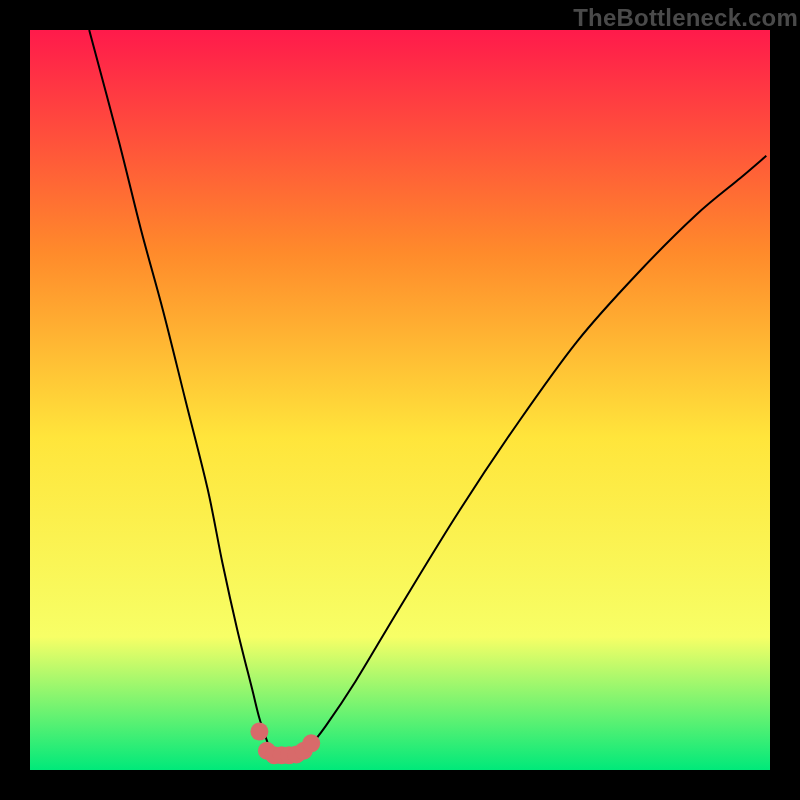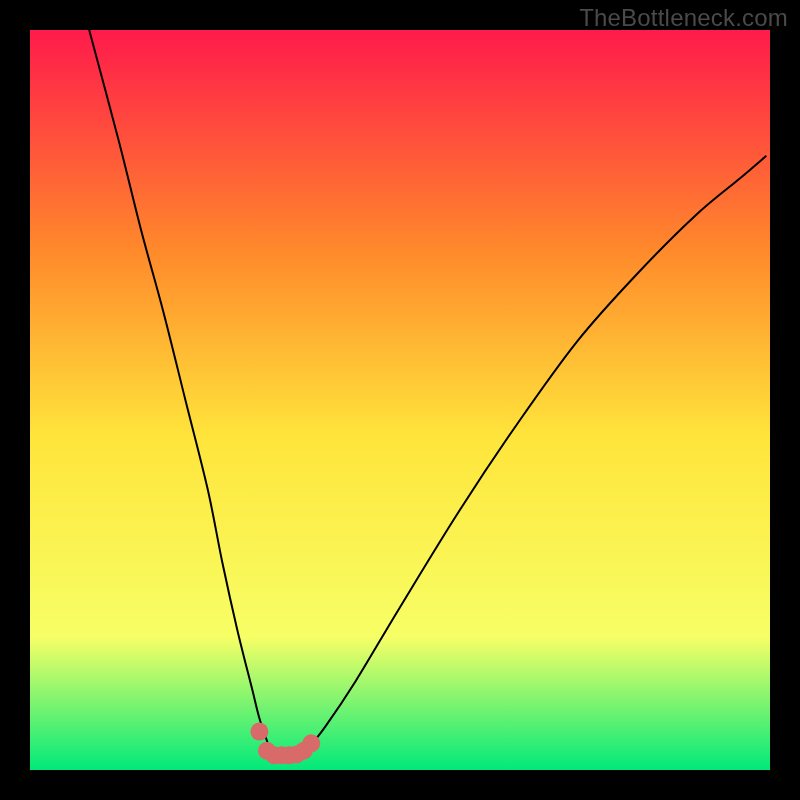--- a/index.html
+++ b/index.html
@@ -13,24 +13,24 @@
   }
   .frame {
     position: relative;
     width: 800px;
     height: 800px;
     background: #000;
   }
   .watermark {
     position: absolute;
     top: 4px;
-    right: 12px;
+    right: 2px;
     color: #4a4a4a;
     font-size: 24px;
-    font-weight: 400;
+    font-weight: 700;
     letter-spacing: 0.2px;
     z-index: 5;
     user-select: none;
   }
   svg.plot {
     position: absolute;
     left: 0;
     top: 0;
     width: 800px;
     height: 800px;

